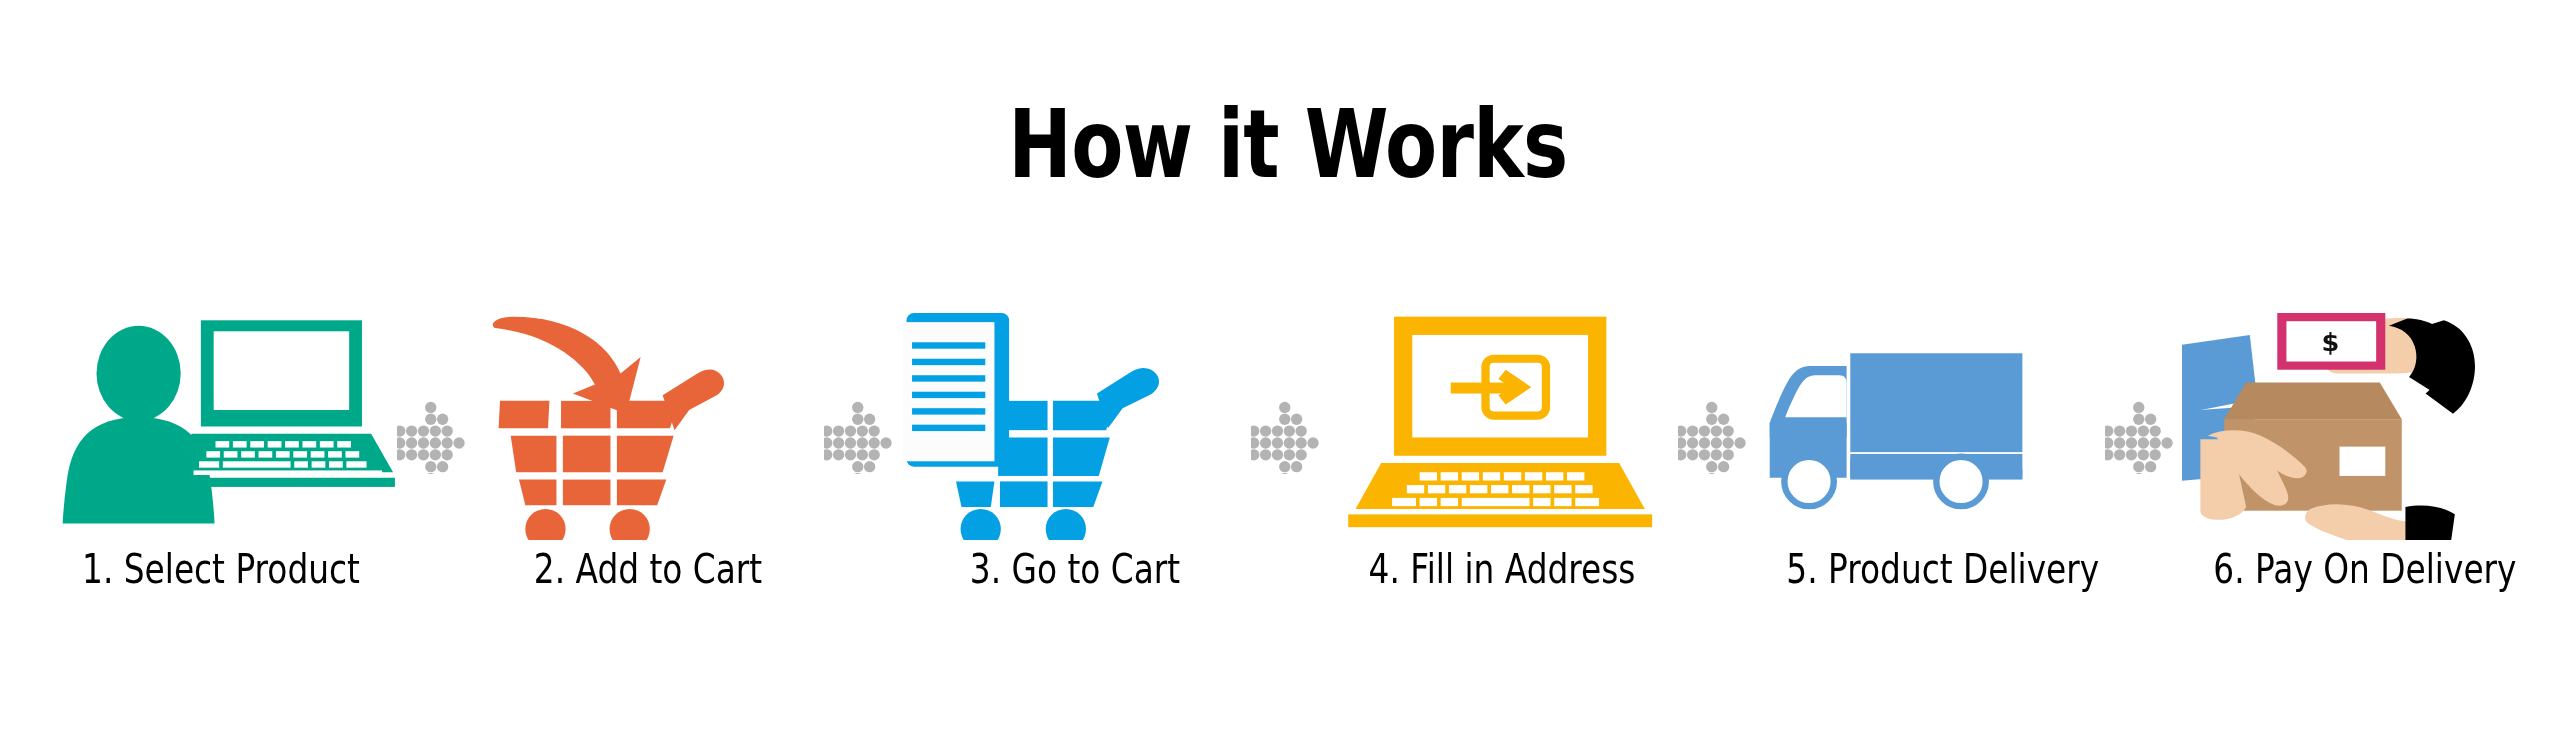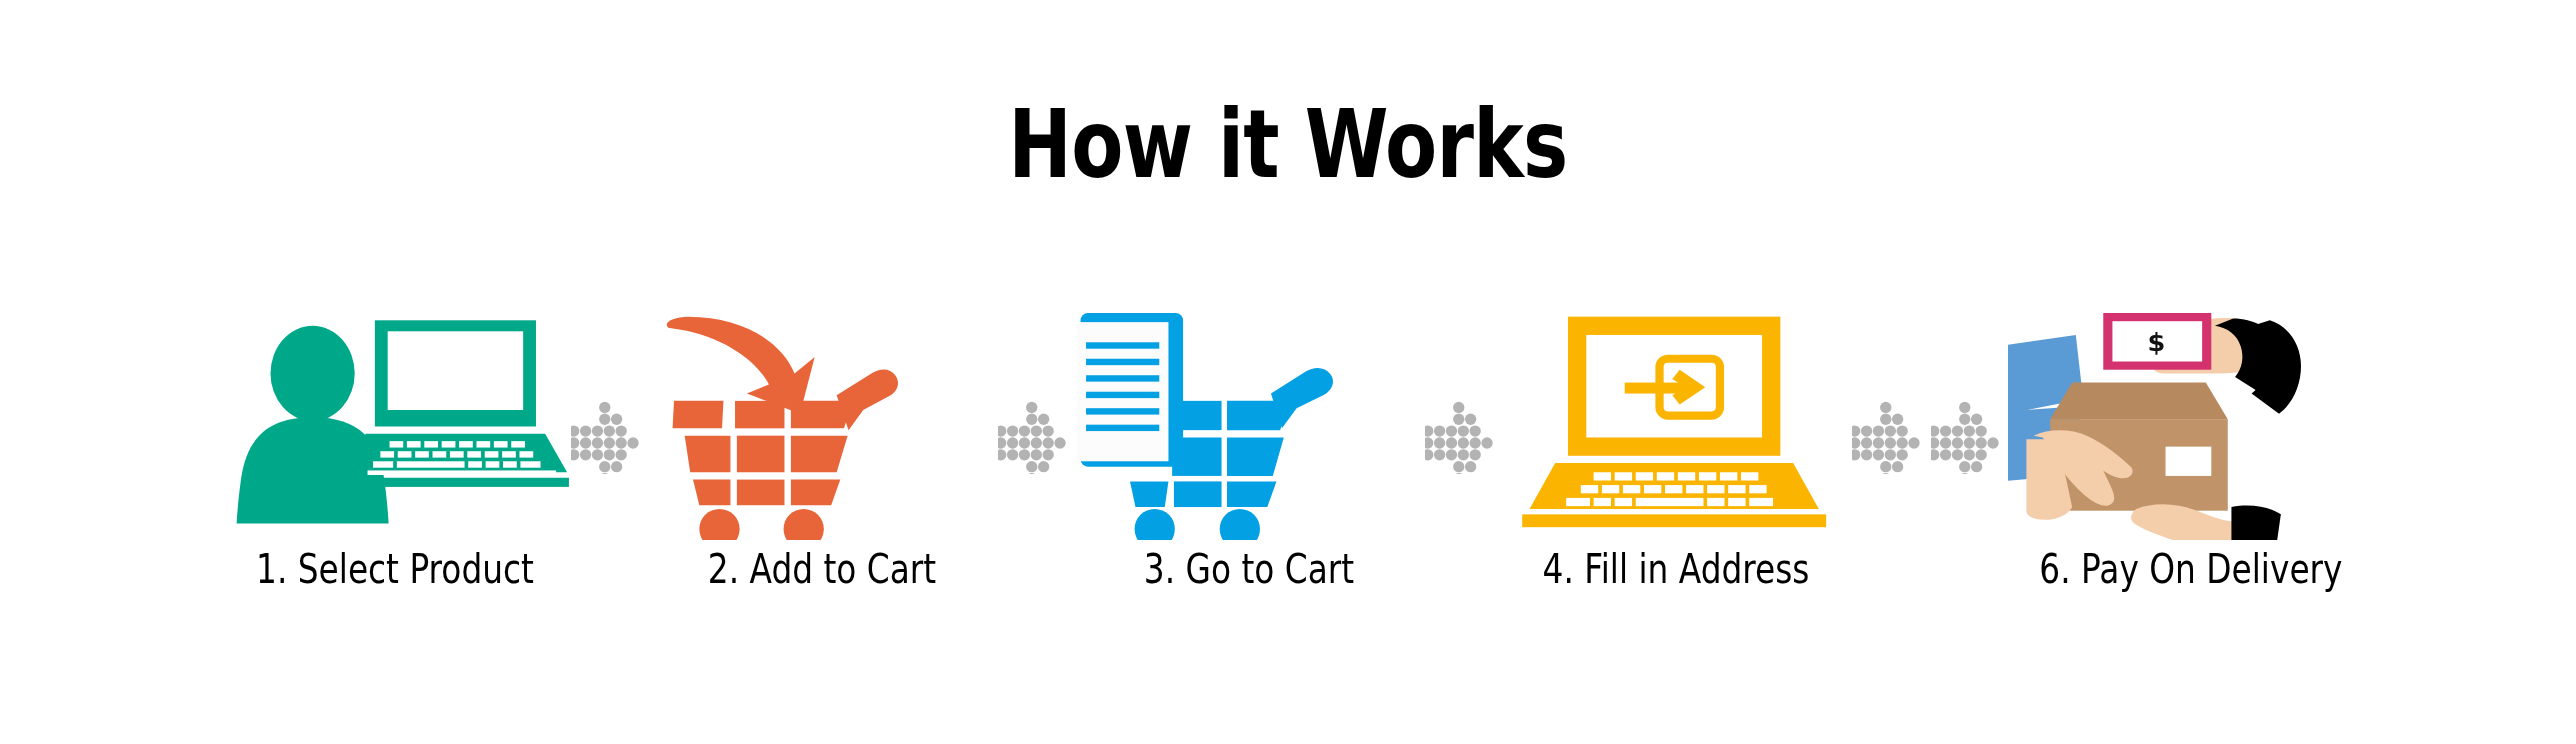--- a/index.html
+++ b/index.html
@@ -374,20 +374,44 @@
             <circle cx="29" cy="59" r="6.2"></circle>
           <circle cx="42" cy="59" r="6.2"></circle>
             <circle cx="55" cy="59" r="6.2"></circle>
           <circle cx="37" cy="72" r="6.2"></circle>
             <circle cx="50" cy="72" r="6.2"></circle>
           <circle cx="37" cy="85" r="6.2"></circle>
         </g>
       </svg>
     </div>
 
+    <div class="step">
+      <div class="art">
+        <svg width="348" height="238" viewBox="0 0 380 260">
+          <g fill="#5B9BD5">
+
+            <rect x="104" y="56" width="188" height="108"></rect>
+
+            <path d="M16 148 l0 -16 c0 0 16 -44 26 -54 c6 -6 12 -8 20 -8 h38 v78 z"></path>
+            <rect x="16" y="132" width="84" height="60"></rect>
+
+            <path d="M104 172 h168 c14 0 20 6 20 12 v8 h-188 z"></path>
+            <rect x="104" y="166" width="188" height="28"></rect>
+          </g>
+
+          <path d="M33 126 c0 0 13 -34 21 -41 c4 -4 8 -5 13 -5 h25 c5 0 8 3 8 8 v38 z" fill="#FFFFFF"></path>
+
+          <g>
+            <circle cx="59" cy="196" r="27" fill="#FFFFFF" stroke="#5B9BD5" stroke-width="7"></circle>
+            <circle cx="225" cy="196" r="27" fill="#FFFFFF" stroke="#5B9BD5" stroke-width="7"></circle>
+          </g>
+        </svg>
+      </div>
+      <div class="caption">5. Product Delivery</div>
+    </div>
 
     <div class="sep">
       <svg width="73" height="73" viewBox="0 0 80 80">
         <g fill="#B3B3B3">
           <circle cx="37" cy="7" r="6.2"></circle>
           <circle cx="37" cy="20" r="6.2"></circle>
             <circle cx="50" cy="20" r="6.2"></circle>
           <circle cx="3" cy="33" r="6.2"></circle>
             <circle cx="16" cy="33" r="6.2"></circle>
             <circle cx="29" cy="33" r="6.2"></circle>

